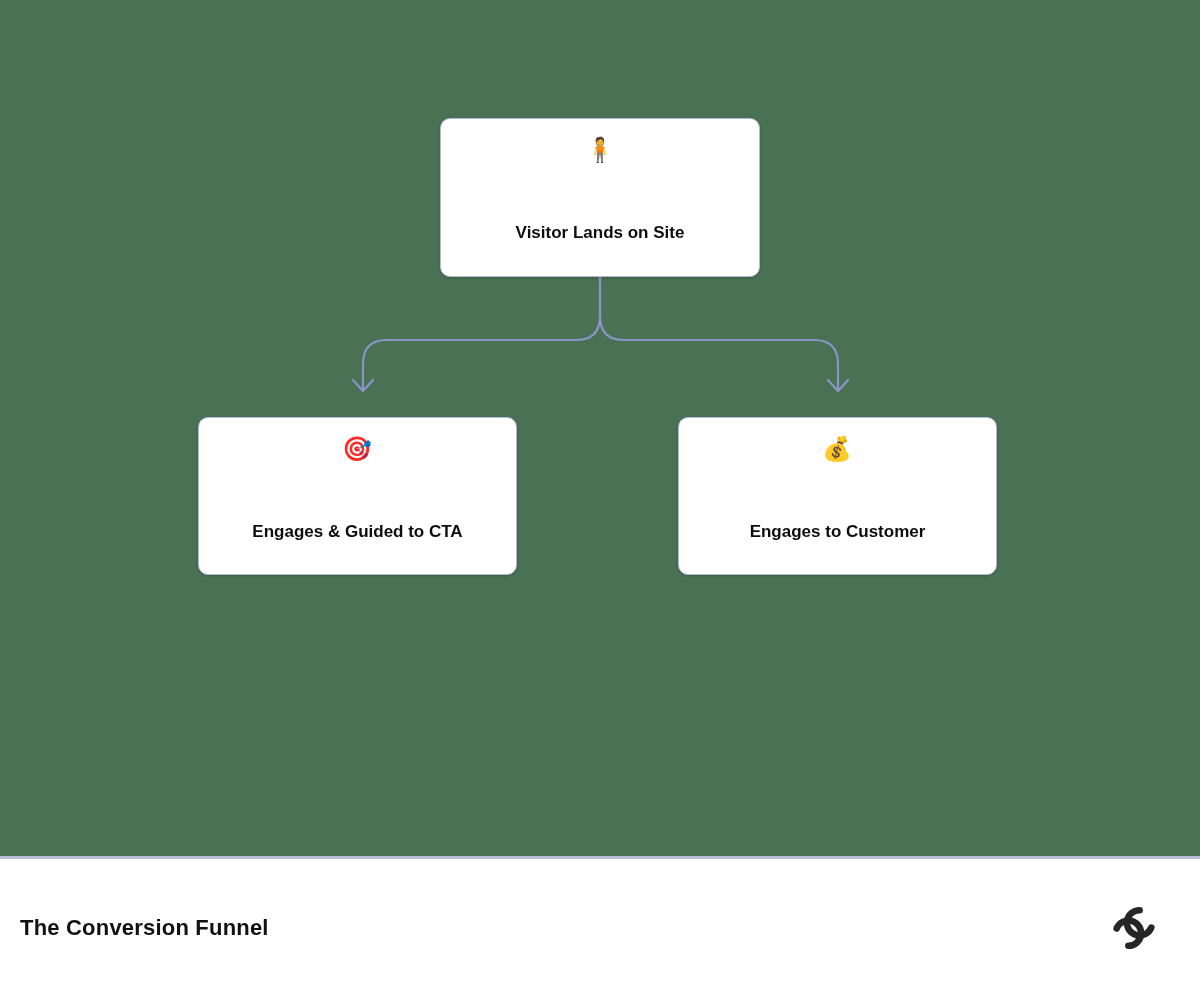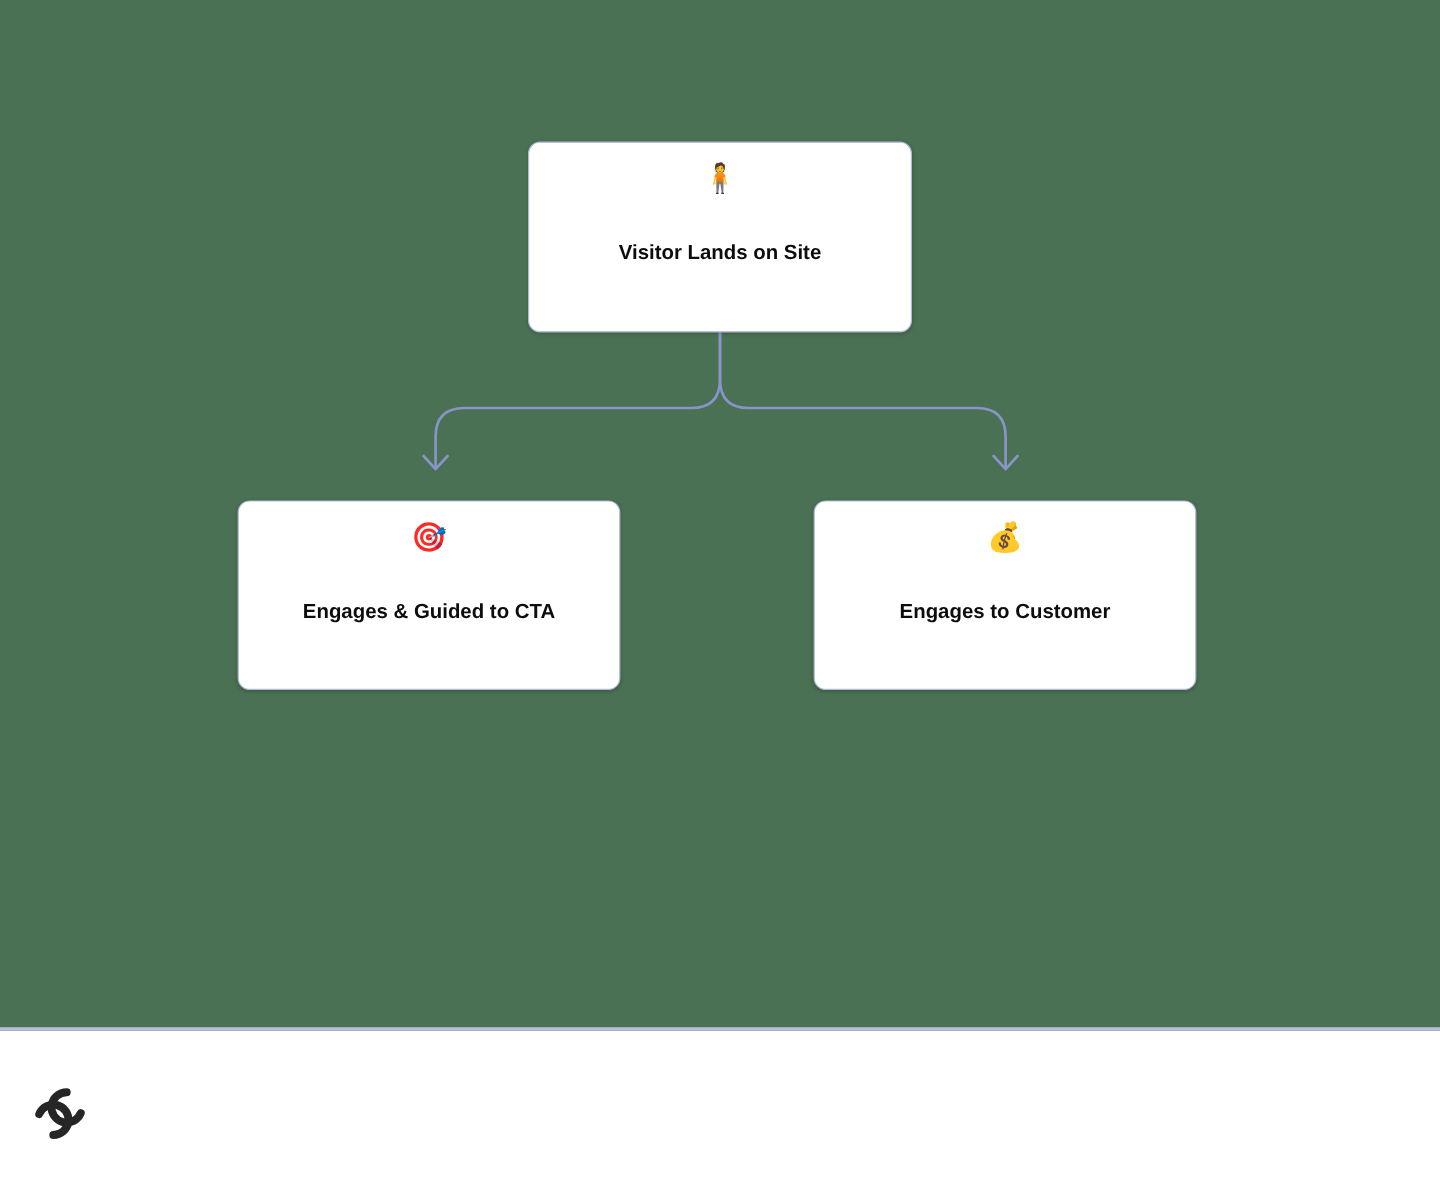--- a/index.html
+++ b/index.html
@@ -37,21 +37,21 @@
     flex-direction: column;
     align-items: center;
     padding-top: 18px;
   }
   .card .emoji {
     font-size: 24px;
     line-height: 26px;
     height: 26px;
   }
   .card .label {
-    margin-top: 38px;
+    margin-top: 60px;
     font-size: 17px;
     font-weight: bold;
     color: #0d0d0d;
     text-align: center;
   }
   #node-visitor  { left: 440px; top: 118px; width: 320px; height: 159px; }
   #node-engages  { left: 198px; top: 417px; width: 319px; height: 158px; }
   #node-converts { left: 678px; top: 417px; width: 319px; height: 158px; }
   .footer {
     width: 1200px; height: 138px;
@@ -100,17 +100,18 @@
   </div>
 
   <div class="card" id="node-converts">
     <div class="emoji">💰</div>
     <div class="label">Engages to Customer</div>
   </div>
 
 </div>
 
 <div class="footer">
+  <div class="title">The Conversion Funnel</div>
   <svg class="logo" viewBox="0 0 64 64" xmlns="http://www.w3.org/2000/svg">
     <path d="M38 13 a13.5 13.5 0 1 0 12.5 18.5"></path>
     <path d="M26 51 a13.5 13.5 0 1 0 -12.5 -18.5"></path>
   </svg>
 </div>
 
 </body></html>

